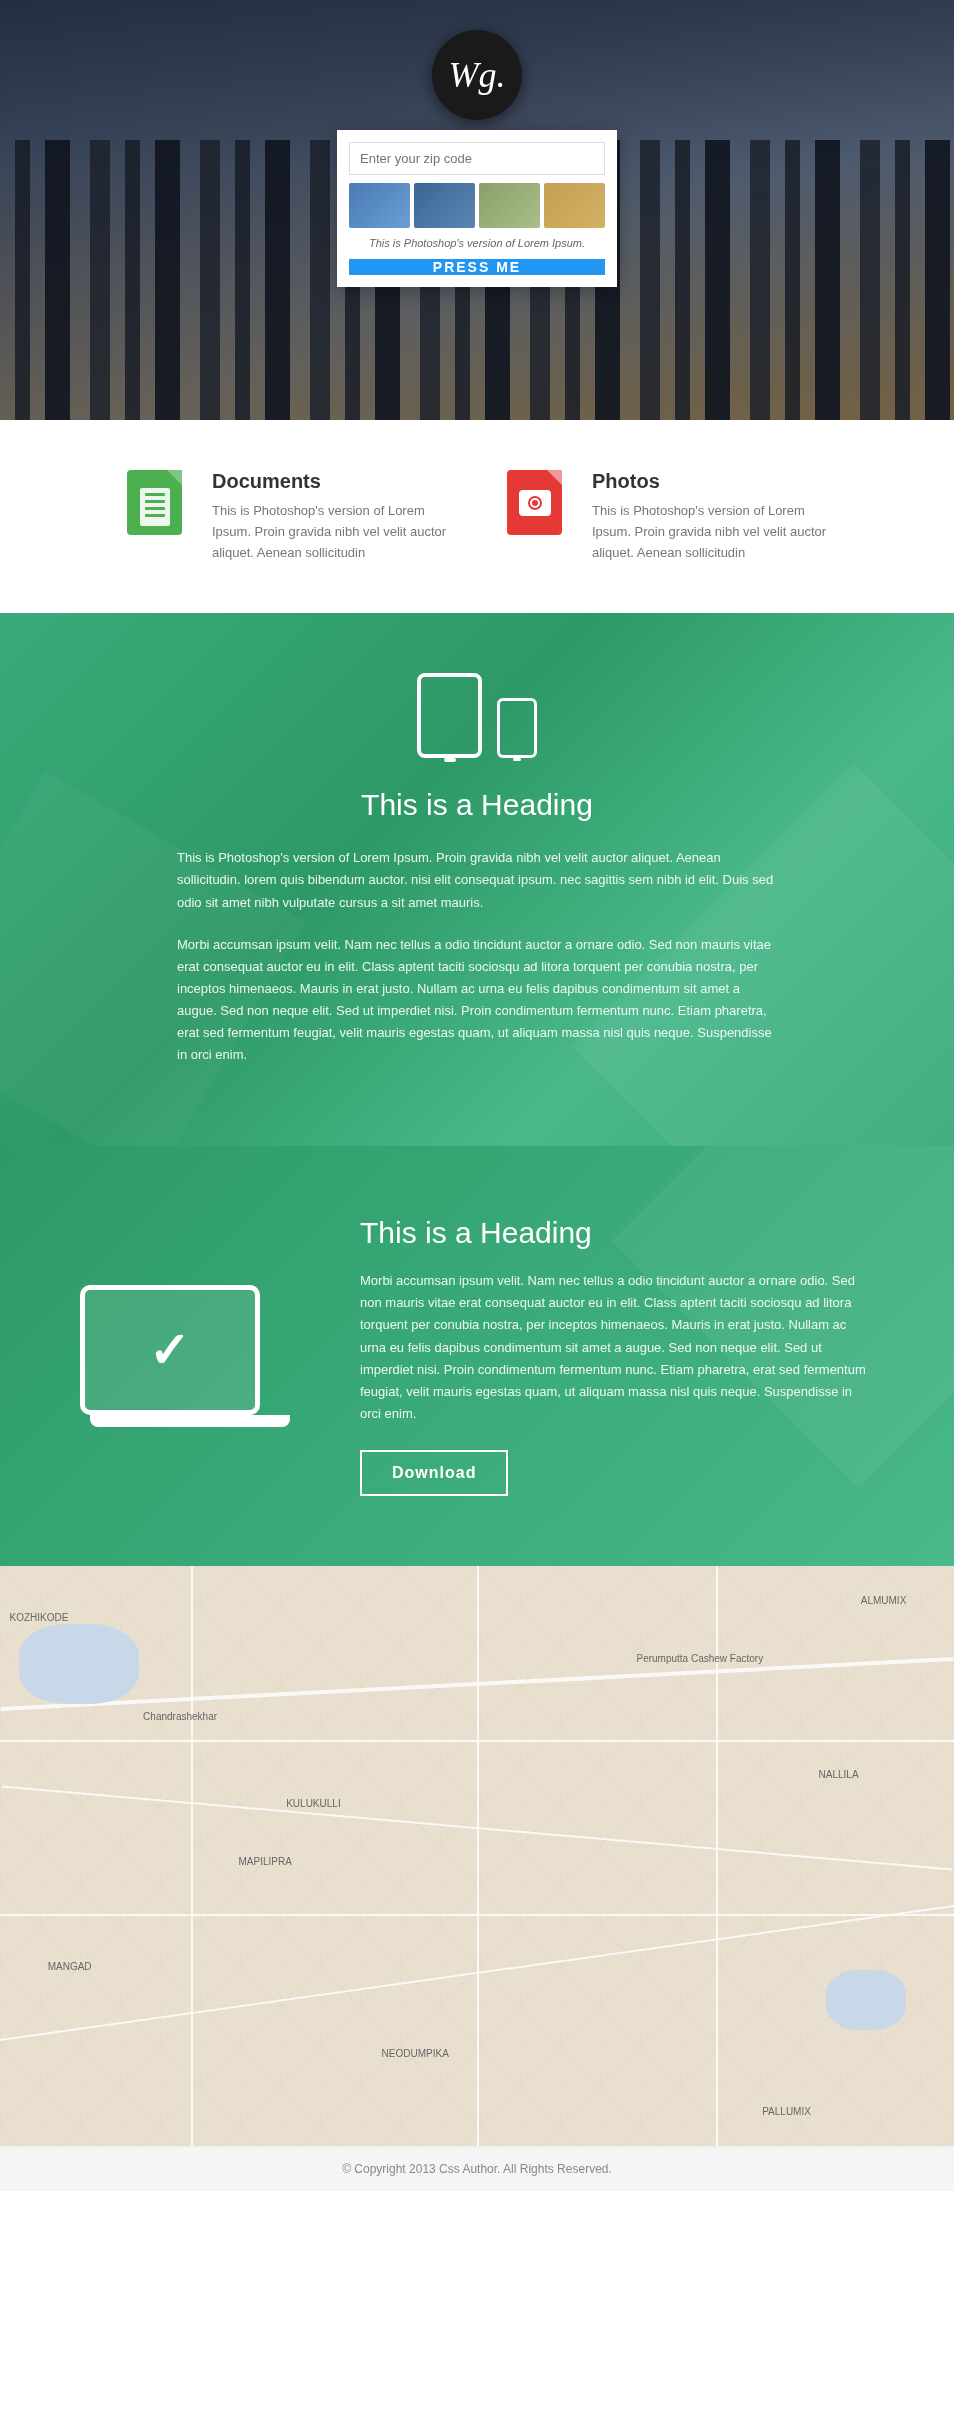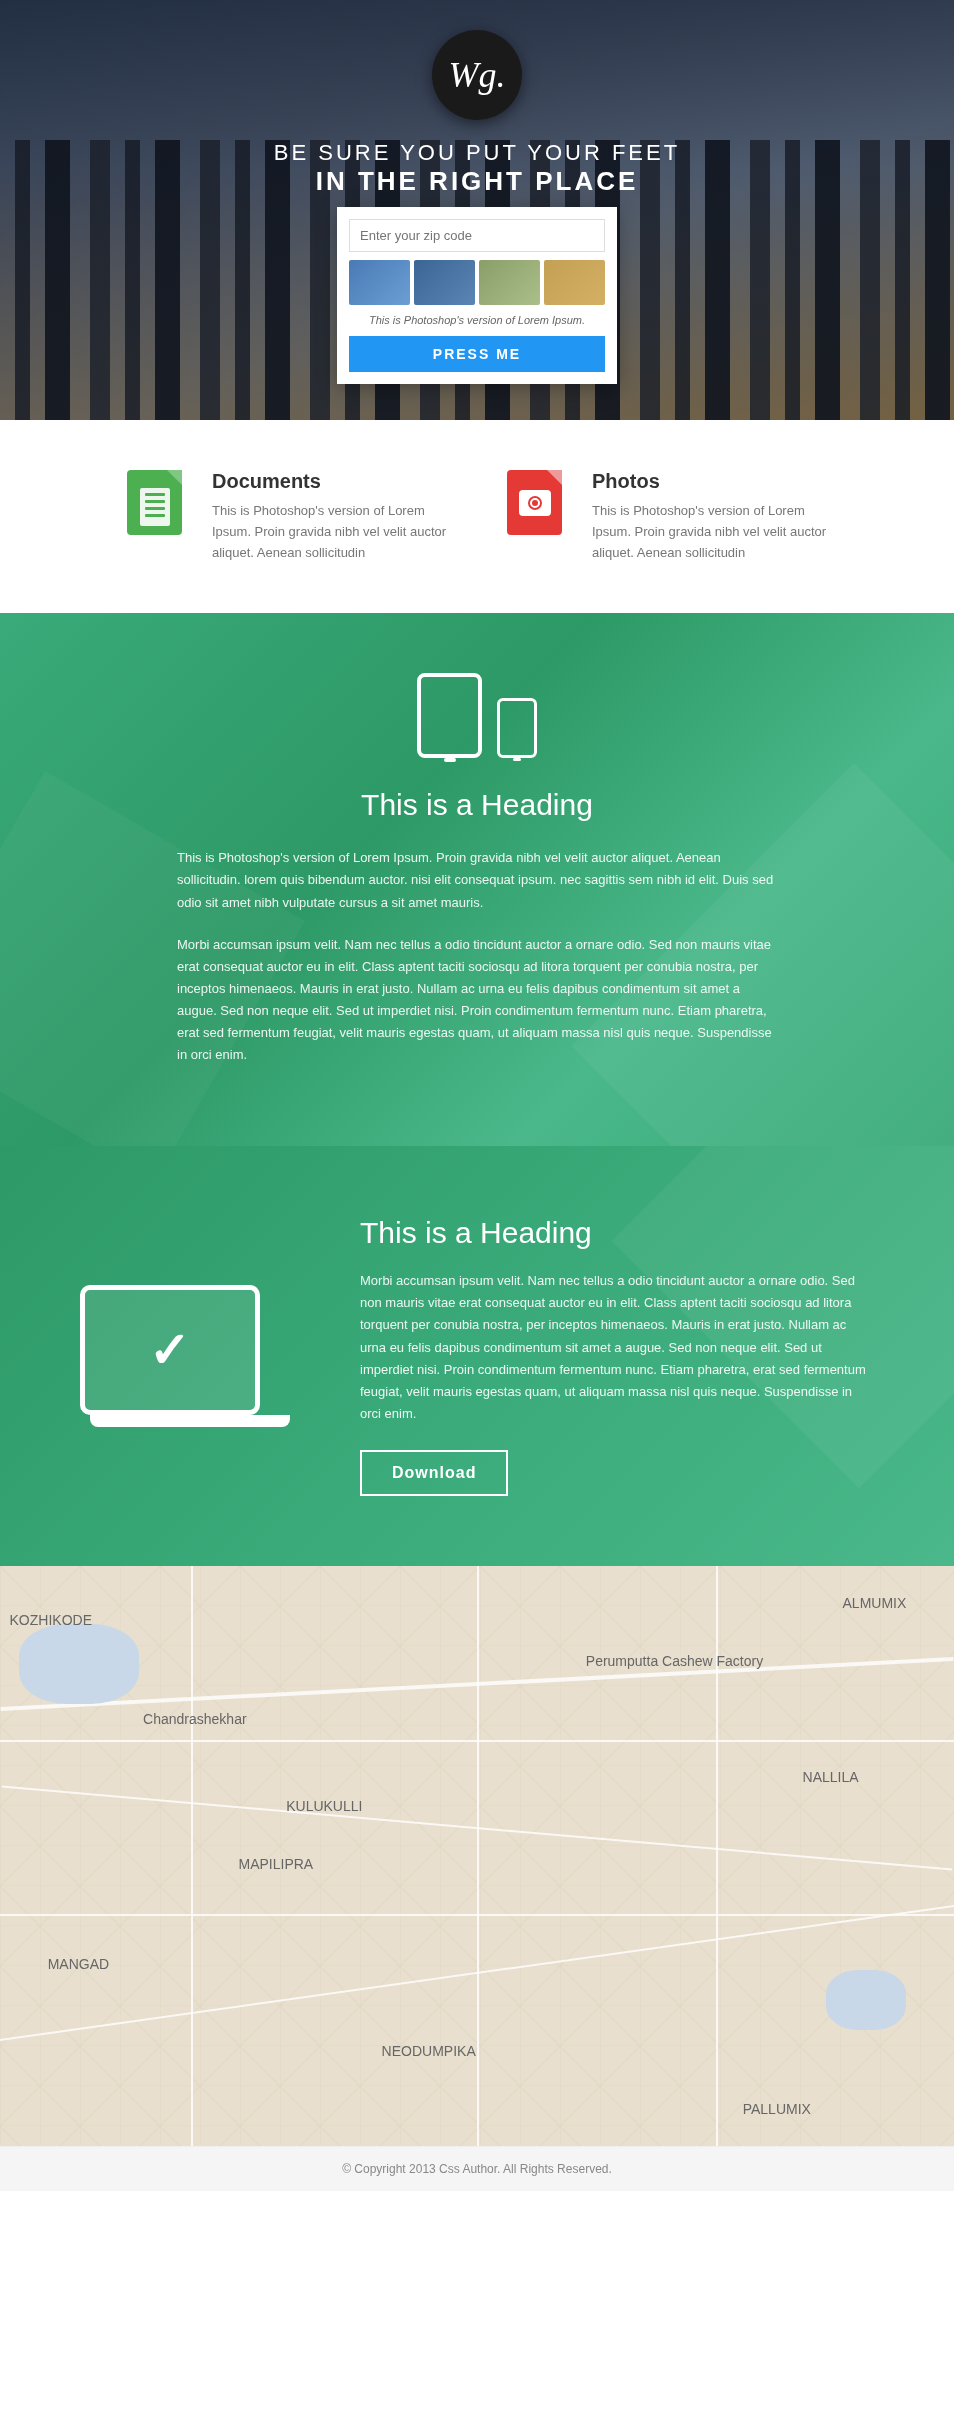--- a/index.html
+++ b/index.html
@@ -119,21 +119,20 @@
       margin-bottom: 8px;
       line-height: 1.4;
       font-style: italic;
     }
     .btn-press {
       display: block;
       width: 100%;
       background: #2196F3;
       color: white;
       border: none;
-      padding: 10px;
       font-size: 14px;
       font-weight: 700;
       letter-spacing: 2px;
       cursor: pointer;
       text-align: center;
     }
 
     
     .features {
       background: white;
@@ -486,45 +485,41 @@
       color: #888;
       border-top: 1px solid #eee;
     }
     .map-water {
       position: absolute;
       background: #c8d8e8;
       border-radius: 40%;
     }
     .map-label {
       position: absolute;
-      font-size: 14px;
+      font-size: 10px;
       color: #666;
       white-space: nowrap;
     }
     .map-road {
       position: absolute;
       background: #fff;
       opacity: 0.8;
     }
   </style>
 </head>
 <body>
 
 <section class="hero">
   <div class="hero-bg"></div>
   <div class="city-silhouette"></div>
 
   <div class="hero-logo">
     <span>Wg.</span>
   </div>
 
-  <div class="hero-tagline">
-    <div class="line1">BE SURE YOU PUT YOUR FEET</div>
-    <div class="line2">IN THE RIGHT PLACE</div>
-  </div>
 
   <div class="hero-card">
     <input type="text" placeholder="Enter your zip code" style="">
     <div class="hero-card-images">
       <div class="img-thumb"></div>
       <div class="img-thumb"></div>
       <div class="img-thumb"></div>
       <div class="img-thumb"></div>
     </div>
     <div class="hero-card-text">This is Photoshop's version of Lorem Ipsum.</div>

